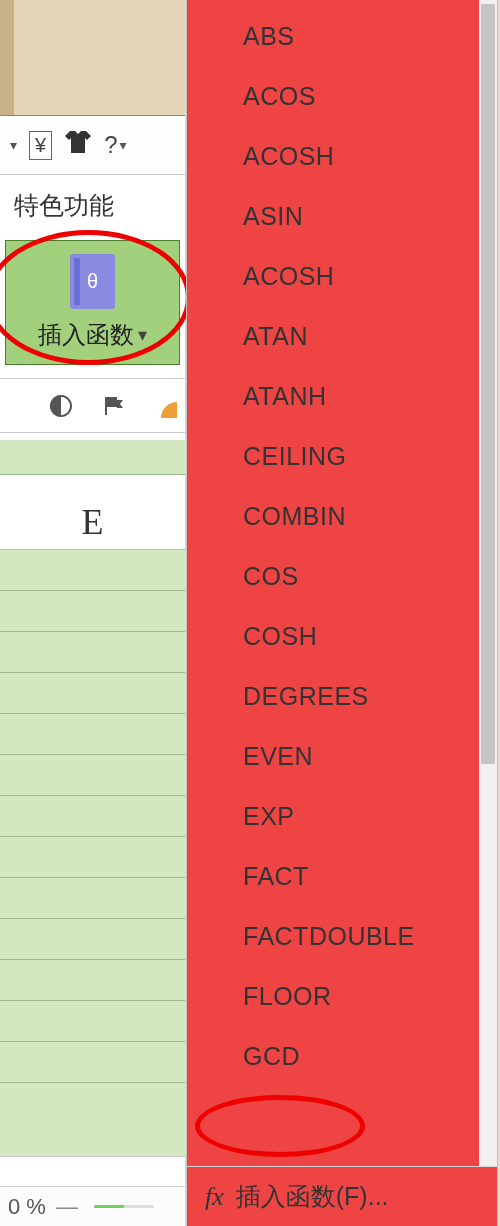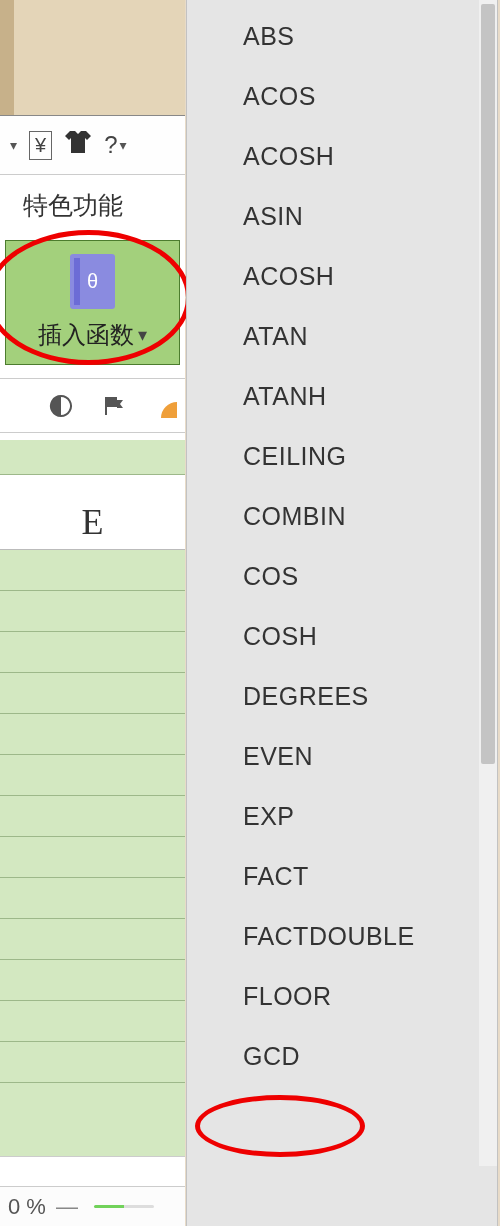--- a/index.html
+++ b/index.html
@@ -9,21 +9,21 @@
     
     .left-panel { position: absolute; left: 0; top: 0; width: 185px; height: 1226px; background: #fff; }
 
     .beige-strip { position: absolute; left: 0; top: 0; width: 185px; height: 115px; background: #e4d5b8; }
     .beige-inner { position: absolute; left: 0; top: 0; width: 14px; height: 115px; background: #c7b18a; }
 
     .toolbar { position: absolute; left: 0; top: 115px; width: 185px; height: 60px; background: #fefefe; border-top: 1px solid #888; border-bottom: 1px solid #ccc; display: flex; align-items: center; padding-left: 8px; gap: 12px; }
     .tb-item { display: flex; align-items: center; color: #444; }
     .tb-drop { font-size: 14px; margin-left: 2px; color: #555; }
 
-    .panel-label { position: absolute; left: 9px; top: 178px; width: 185px; height: 55px; padding-left: 14px; font-size: 25px; color: #333; display: flex; align-items: center; }
+    .panel-label { position: absolute; left: 0; top: 178px; width: 185px; height: 55px; padding-left: 14px; font-size: 25px; color: #333; display: flex; align-items: center; }
 
     .math-btn-wrap { position: absolute; left: 0; top: 235px; width: 185px; height: 135px; display: flex; align-items: center; justify-content: center; }
     .red-oval1 { position: absolute; left: -14px; top: 230px; width: 205px; height: 135px; border: 5px solid #e00; border-radius: 50% / 50%; pointer-events: none; }
     .math-btn { width: 175px; height: 125px; background: #a3d07c; border: 1px solid #4c7c2e; display: flex; flex-direction: column; align-items: center; justify-content: center; gap: 10px; }
     .math-icon { width: 45px; height: 55px; background: #8a8be0; border-radius: 3px; position: relative; display: flex; align-items: center; justify-content: center; }
     .math-icon::before { content: ""; position: absolute; left: 4px; top: 4px; width: 6px; height: 47px; background: #6c6cd6; }
     .math-icon-glyph { color: #fff; font-size: 20px; }
     .math-label { display: flex; align-items: center; color: #222; font-size: 24px; }
 
     .sub-toolbar { position: absolute; left: 0; top: 378px; width: 185px; height: 55px; border-top: 1px solid #ccc; border-bottom: 1px solid #ccc; display: flex; align-items: center; gap: 28px; padding-left: 48px; }
@@ -34,21 +34,21 @@
     .row { height: 41px; border-bottom: 1px solid #9db88a; }
     .hdr-gap { height: 20px; background: #fff; }
     .col-hdr { height: 55px; background: #fff; display: flex; align-items: center; justify-content: center; font-family: "Times New Roman", serif; font-size: 36px; color: #333; border-bottom: 1px solid #bbb; }
 
     .bottom-strip { position: absolute; left: 0; bottom: 40px; width: 185px; height: 30px; background: #fff; border-top: 1px solid #ccc; }
     .bottom-scroll { position: absolute; left: 4px; bottom: 41px; width: 172px; height: 20px; background: #f7f7f7; border: 1px solid #ddd; }
     .status-bar { position: absolute; left: 0; bottom: 0; width: 185px; height: 40px; background: #fcfcfc; border-top: 1px solid #ccc; display: flex; align-items: center; padding-left: 8px; font-size: 22px; color: #555; gap: 10px; }
     .zoom-dash { width: 60px; height: 3px; background: linear-gradient(to right, #71d25a 50%, #ddd 50%); border-radius: 2px; margin-left: 6px; }
 
     
-    .menu { position: absolute; left: 186px; top: 0; width: 312px; height: 1226px; background: #e5e5e5; border-left: 1px solid #c2c2c2; border-right: 1px solid #c2c2c2; }
+    .menu { position: absolute; left: 186px; top: 0; width: 312px; height: 1226px; background: #ef4444; border-left: 1px solid #c2c2c2; border-right: 1px solid #c2c2c2; }
     .menu-list { position: absolute; left: 0; top: 0; right: 18px; bottom: 60px; padding-top: 6px; }
     .menu-item { height: 60px; display: flex; align-items: center; padding-left: 56px; font-size: 25px; color: #333; cursor: default; letter-spacing: 0.5px; }
 
     .scrollbar { position: absolute; right: 0; top: 0; width: 18px; bottom: 60px; background: #f0f0f0; }
     .scroll-thumb { position: absolute; left: 2px; top: 4px; width: 14px; height: 760px; background: #c4c4c4; border-radius: 2px; }
 
     .menu-footer { position: absolute; left: 0; bottom: 0; width: 100%; height: 60px; border-top: 1px solid #d5d5d5; display: flex; align-items: center; padding-left: 18px; gap: 12px; font-size: 25px; color: #333; }
     .fx { font-style: italic; font-family: "Times New Roman", serif; font-size: 26px; }
 
     .red-oval2 { position: absolute; left: 195px; top: 1095px; width: 170px; height: 62px; border: 5px solid #e00; border-radius: 50%; pointer-events: none; }
@@ -165,16 +165,20 @@
       <div class="menu-item">EVEN</div>
       <div class="menu-item">EXP</div>
       <div class="menu-item">FACT</div>
       <div class="menu-item">FACTDOUBLE</div>
       <div class="menu-item">FLOOR</div>
       <div class="menu-item">GCD</div>
     </div>
     <div class="scrollbar">
       <div class="scroll-thumb"></div>
     </div>
+    <div class="menu-footer">
+      <span class="fx">fx</span>
+      <span>插入函数(F)...</span>
+    </div>
   </div>
 
   <div class="red-oval2"></div>
 </div>
 
 </body></html>

